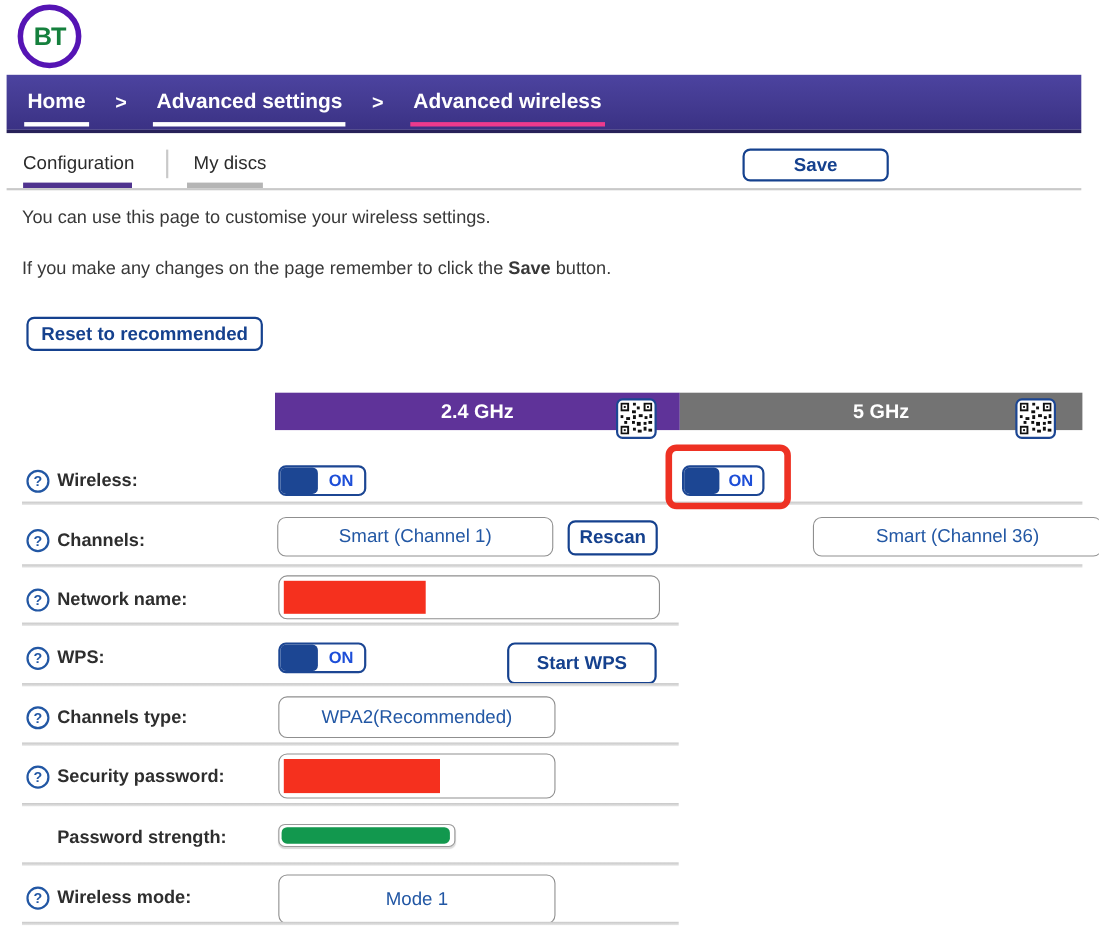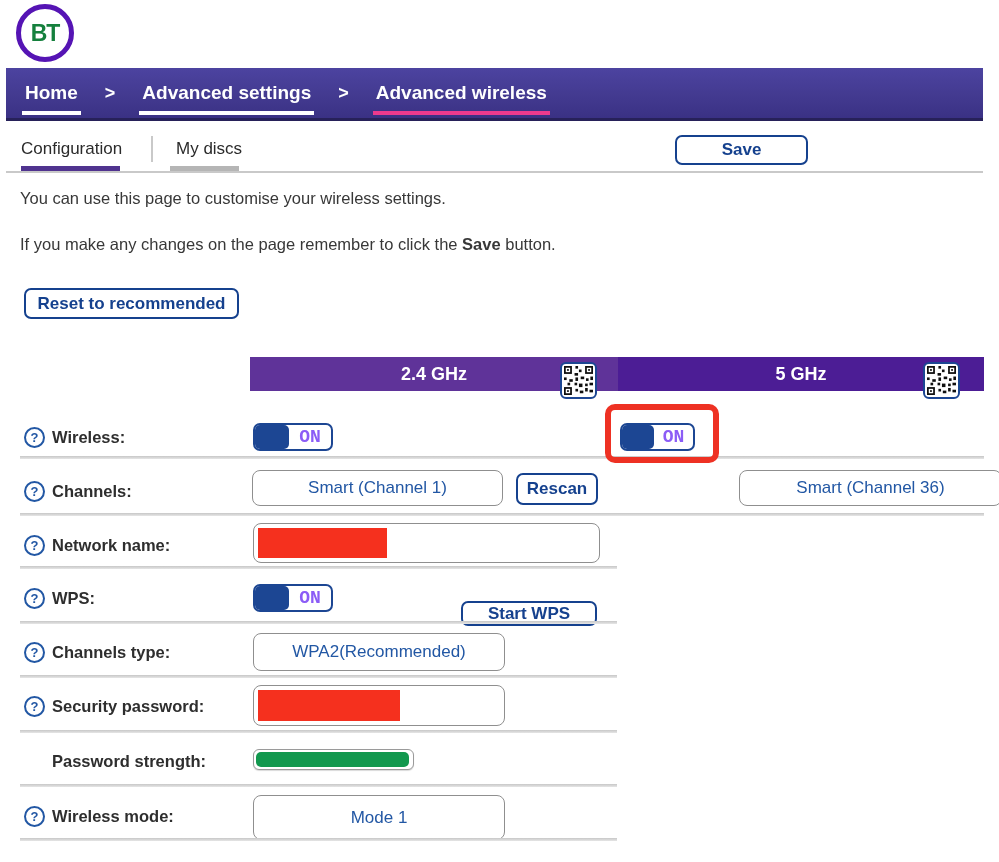--- a/index.html
+++ b/index.html
@@ -32,51 +32,51 @@
   .tabbar-line { position:absolute; left:6px; top:171px; width:977px; height:2px; background:#c9c9c9; }
 
   
   .btn { position:absolute; background:#fff; border:2.5px solid #15418e; border-radius:7px;
     color:#15418e; font-weight:bold; font-size:17px; text-align:center; cursor:pointer;
     display:flex; align-items:center; justify-content:center; font-family:inherit; }
   .btn-save { left:675px; top:135px; width:133px; height:30px; }
   .btn-back { left:838px; top:135px; width:133px; height:30px; }
   .btn-reset { left:24px; top:288px; width:215px; height:31px; }
   .btn-rescan { left:516px; top:473px; width:82px; height:32px; }
-  .btn-startwps { left:461px; top:584px; width:136px; height:25px;margin-top:17px; }
+  .btn-startwps { left:461px; top:584px; width:136px; height:38px; }
 
   
   .para { position:absolute; left:20px; font-size:16.5px; color:#383838; }
   .para1 { top:189px; }
   .para2 { top:235px; }
   .para b { font-weight:bold; }
 
   
   .band { position:absolute; top:357px; height:34px; display:flex; align-items:center; justify-content:center; }
   .band-24 { left:250px; width:368px; background:#5f3399; }
-  .band-5  { left:618px; width:366px; background:#4c1d95; }
+  .band-5  { left:618px; width:366px; background:#737373; }
   .band span.band-label { color:#fff; font-weight:bold; font-size:18px; }
   .qr { position:absolute; top:5px; width:37px; height:37px; background:#fff;
     border:2px solid #1c4693; border-radius:6px; display:flex; align-items:center; justify-content:center; cursor:pointer; }
   .band-24 .qr { right:21px; }
   .band-5 .qr { right:24px; }
 
   
   .help { position:absolute; left:24px; width:21px; height:21px; border:2px solid #2257a4;
     border-radius:50%; color:#2257a4; font-weight:bold; font-size:13px;
     display:flex; align-items:center; justify-content:center; cursor:pointer; }
   .rowlabel { position:absolute; left:52px; font-size:16.5px; font-weight:bold; color:#2e2e2e; }
 
   .sep { position:absolute; left:20px; height:3px; background:linear-gradient(180deg,#c7c7c7,#e6e6e6); }
 
   .toggle { position:absolute; width:80px; height:28px; background:#fff; border:2px solid #1c4693;
     border-radius:7px; cursor:pointer; }
   .toggle .knob { position:absolute; left:0; top:0; bottom:0; width:45%; background:#1c4693; border-radius:5px; }
   .toggle .state { position:absolute; left:45%; right:0; top:0; bottom:0; display:flex;
-    align-items:center; justify-content:center; color:#8b5cf6; font-weight:bold; font-size:18px;font-family:Liberation Mono, monospace; }
+    align-items:center; justify-content:center; color:#1d4ed8; font-weight:bold; font-size:15px; }
 
   .select { position:absolute; background:#fff; border:1.5px solid #8f8f8f; border-radius:8px;
     color:#2257a4; font-size:17px; display:flex; align-items:center; justify-content:center; cursor:pointer; }
   .input { position:absolute; background:#fff; border:1.5px solid #8f8f8f; border-radius:8px; cursor:text; }
 
   .redact { position:absolute; background:#f5301e; }
 
   .annotation-box { position:absolute; left:605px; top:404px; width:114px; height:59px;
     border:6px solid #ee3123; border-radius:10px; pointer-events:none; background:transparent; }
 

